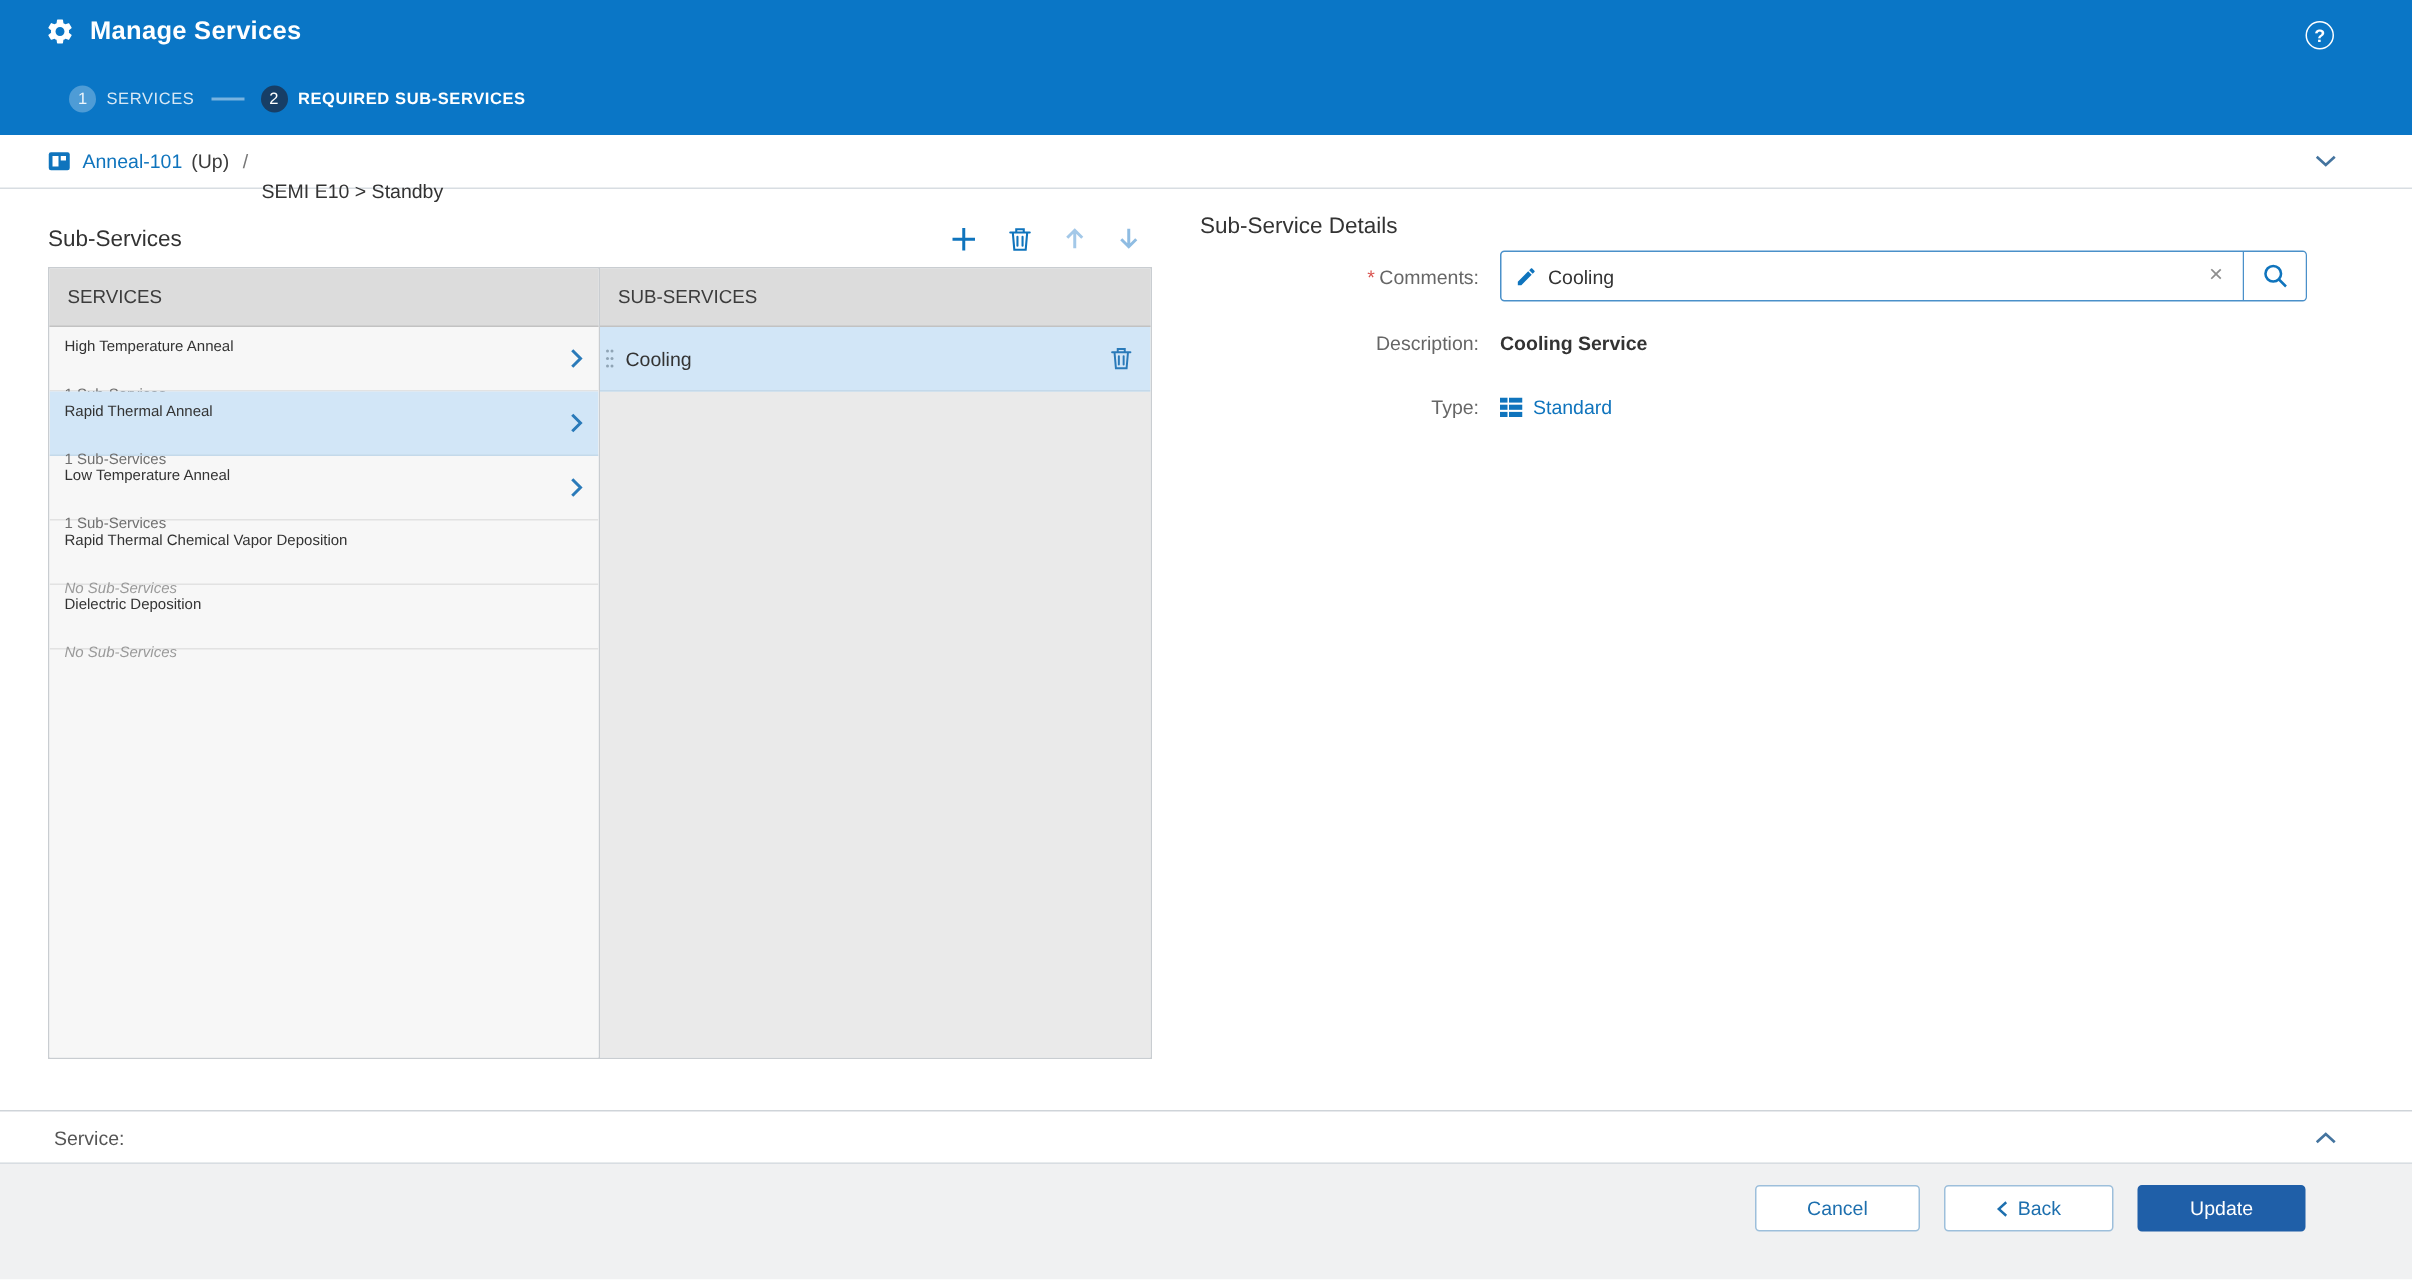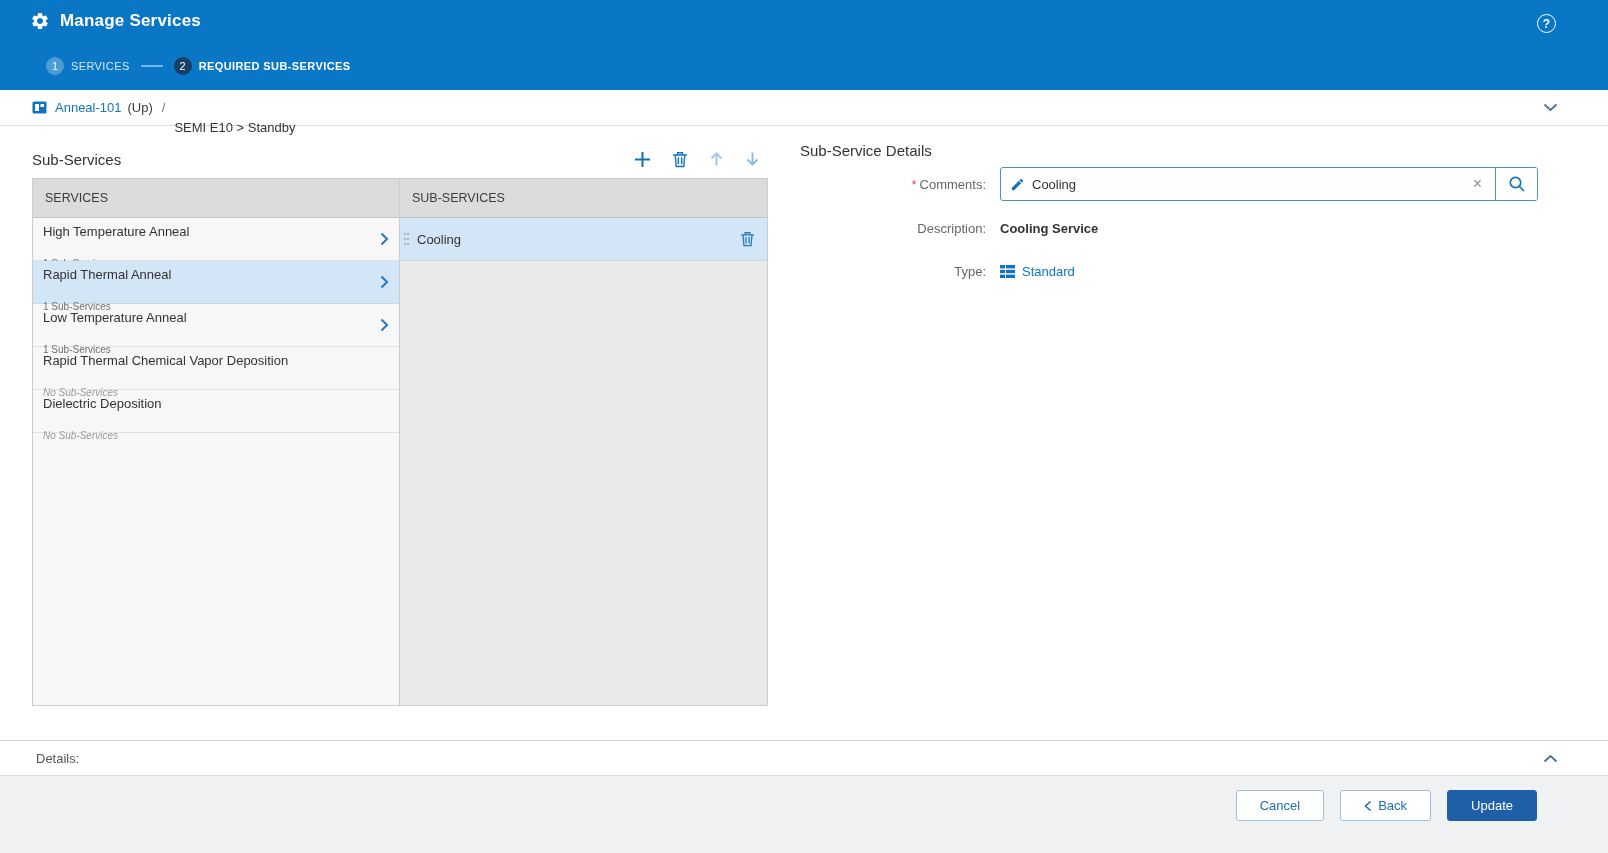--- a/index.html
+++ b/index.html
@@ -39,21 +39,21 @@
   .table { display:flex; margin-top:2px; }
   .col { width:368px; border:1px solid #c9cdd1; }
   .col + .col { border-left:none; }
   .col-header { height:39px; background:#dcdcdc; border-bottom:1px solid #c2c2c2; display:flex; align-items:center; padding:0 12px; font-size:12.5px; color:#3c3c3c; }
   .col-body { height:487px; overflow:hidden; }
   .col-services .col-body { background:#f7f7f7; }
   .col-subs .col-body { background:#eaeaea; }
 
   .svc-row { position:relative; padding:6px 28px 6px 10px; border-bottom:1px solid #e2e2e2; cursor:pointer; height:43px; }
   .svc-row.selected { background:#d2e6f7; border-bottom-color:#c4d9ea; }
-  .svc-name { font-size:13px; color:#333; line-height:16px; white-space:nowrap; overflow:hidden; }
+  .svc-name { font-size:10px; color:#333; line-height:16px; white-space:nowrap; overflow:hidden; }
   .svc-detail { font-size:10px; color:#707070; line-height:14px; margin-top:17px; }
   .svc-detail.none { font-style:italic; color:#9a9a9a; }
   .svc-chevron { position:absolute; right:10px; top:50%; transform:translateY(-50%); display:flex; }
 
   .sub-row { height:43px; background:#d2e6f7; border-bottom:1px solid #c4d9ea; display:flex; align-items:center; padding:0 12px 0 3px; cursor:pointer; }
   .drag-handle { display:flex; margin-right:7px; cursor:grab; }
   .sub-name { font-size:13px; color:#333; flex:1; }
   .row-trash { display:flex; cursor:pointer; }
 
   
@@ -71,21 +71,21 @@
   .search-btn { width:42px; align-self:stretch; border-left:1px solid #4a90c9; display:flex; align-items:center; justify-content:center; cursor:pointer; background:#fff; border-top:none; border-right:none; border-bottom:none; border-radius:0 2px 2px 0; }
   .plain-value { font-size:13px; color:#333; font-weight:600; }
   .type-value { display:flex; align-items:center; gap:7px; cursor:pointer; }
   .type-link { font-size:13px; color:#0f74bd; }
 
   
   .comments-bar { position:absolute; left:0; right:0; bottom:78px; height:35px; border-top:1px solid #cfd4d9; background:#fff; display:flex; align-items:center; padding:0 50px 0 36px; }
   .comments-label { font-size:13px; color:#555; }
   .comments-chevron { margin-left:auto; display:flex; cursor:pointer; }
   .footer { position:absolute; left:0; right:0; bottom:0; height:78px; background:#f0f1f2; border-top:1px solid #d8dde2; display:flex; justify-content:flex-end; align-items:flex-start; gap:16px; padding:14px 71px 0 0; }
-  .btn { height:31px; padding:0 23px; border-radius:3px; font-size:13px; font-family:inherit; cursor:pointer; display:flex; align-items:center; gap:6px; }
+  .btn { height:31px; padding:0 34px; border-radius:3px; font-size:13px; font-family:inherit; cursor:pointer; display:flex; align-items:center; gap:6px; }
   .btn-secondary { background:#fff; border:1px solid #9dbfdb; color:#1d6fae; }
   .btn-primary { background:#1f5fa8; border:1px solid #1f5fa8; color:#fff; }
 </style>
 </head>
 <body>
 
 <div class="app">
 
   <header class="topbar">
     <div class="title-row">
@@ -271,21 +271,21 @@
               <rect x="0" y="9.6" width="5" height="3.4"></rect>
               <rect x="6" y="9.6" width="9" height="3.4"></rect>
             </svg>
         </span>
         <span class="type-link">Standard</span>
       </div>
     </div>
   </section>
 
   <div class="comments-bar">
-    <span class="comments-label">Details:</span>
+    <span class="comments-label">Service:</span>
     <span class="comments-chevron">
       <svg width="15" height="9" viewBox="0 0 15 9">
           <polyline points="1.5,7.5 7.5,2 13.5,7.5" fill="none" stroke="#44749f" stroke-width="1.8"></polyline>
         </svg>
     </span>
   </div>
 
   <footer class="footer">
     <button class="btn btn-secondary">
       <span>Cancel</span>

